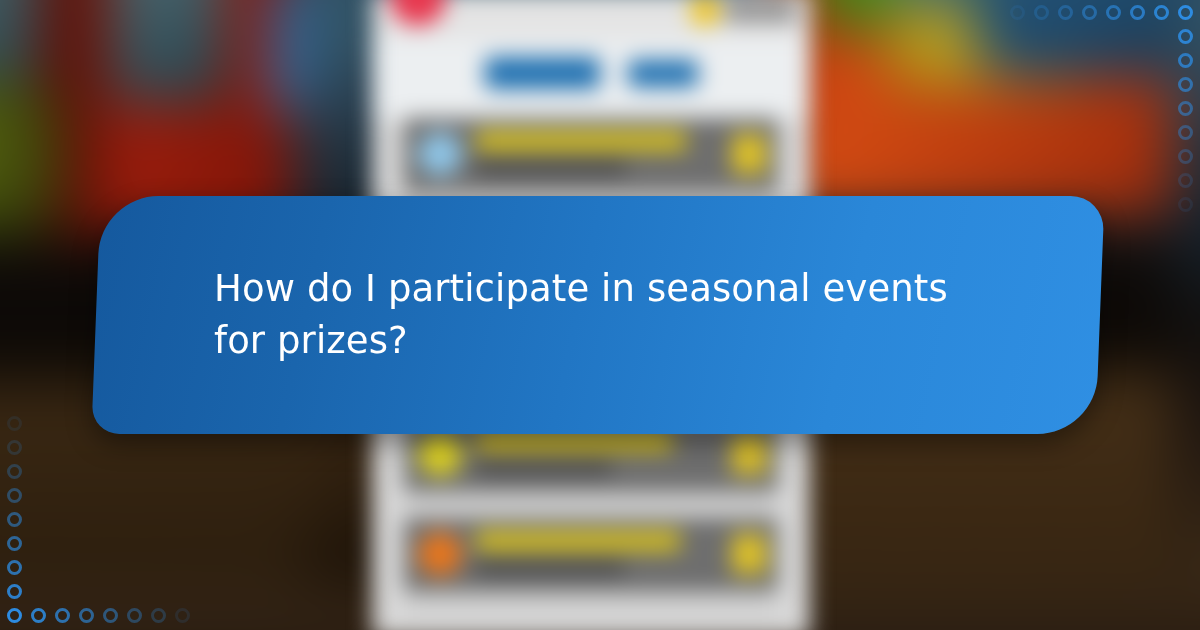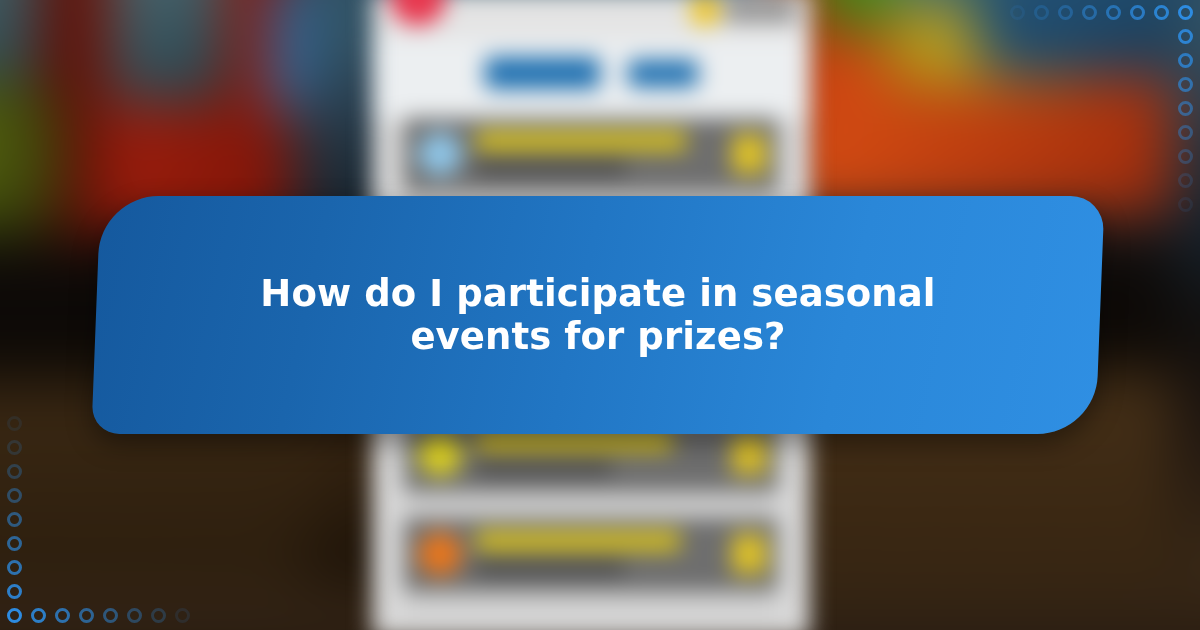--- a/index.html
+++ b/index.html
@@ -307,23 +307,22 @@
     display: flex;
     align-items: center;
     justify-content: center;
     padding: 0 118px;
     box-sizing: border-box;
   }
   .card-text span {
     display: block;
     color: #ffffff;
     font-size: 37px;
-    line-height: 43px;
-    text-align: center;
-    font-weight: 700;
+    line-height: 52px;
+    font-weight: 400;
     letter-spacing: 0.1px;
   }
 </style>
 </head>
 <body>
 
 <div id="stage">
 
   <div class="bg-layer">
     <div class="bg-base"></div>

